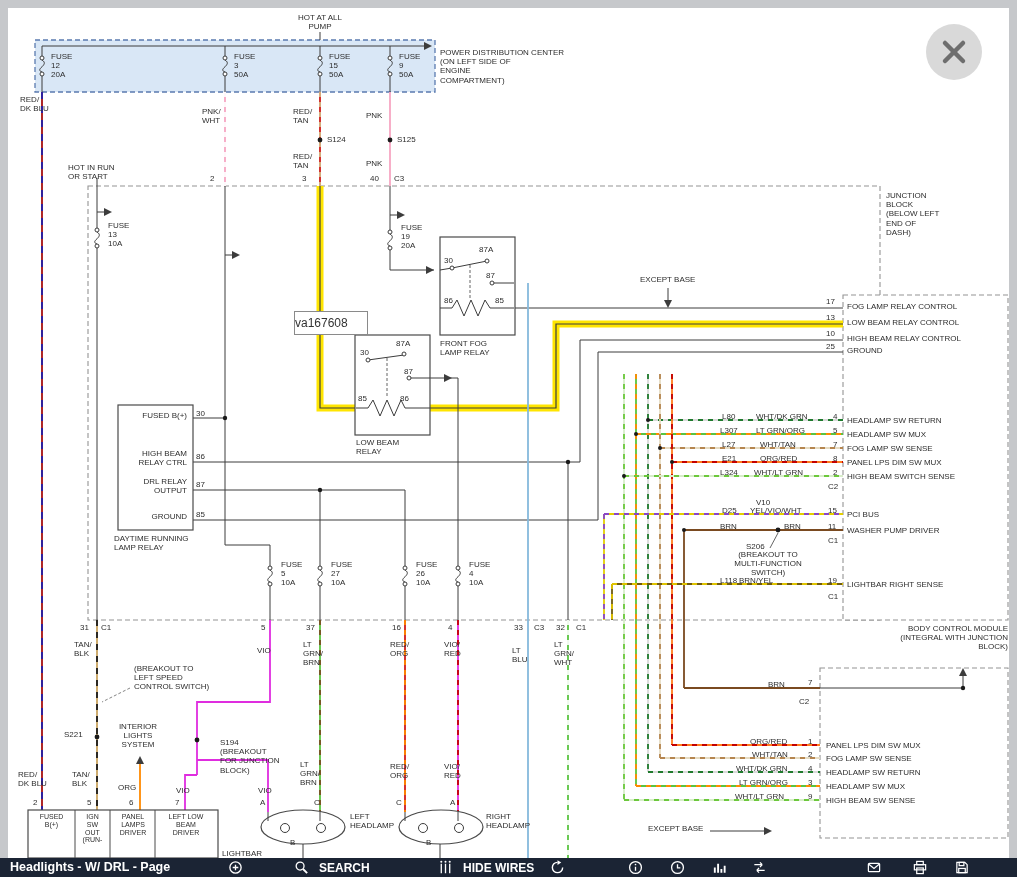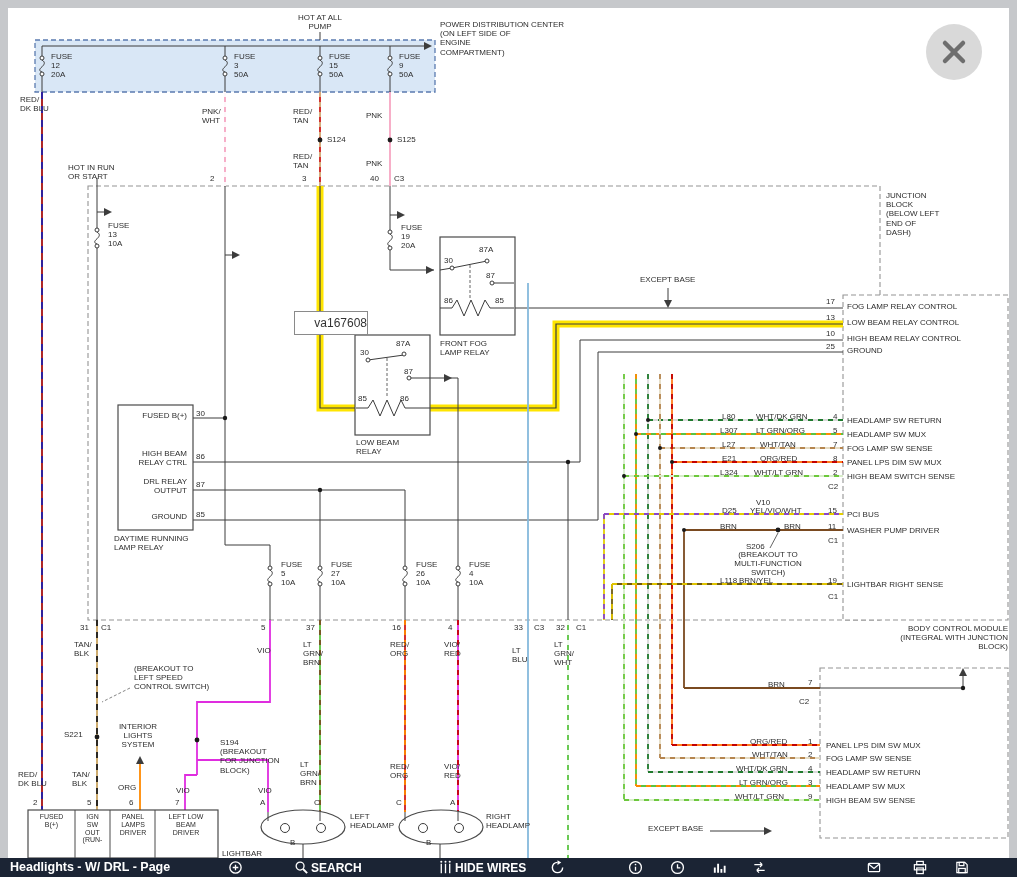--- a/index.html
+++ b/index.html
@@ -4,25 +4,25 @@
 <style>
   html,body{margin:0;padding:0}
   body{width:1017px;height:877px;position:relative;background:#c6c8cb;font-family:"Liberation Sans",sans-serif;overflow:hidden}
   .paper{position:absolute;left:8px;top:8px;width:1001px;height:850px;background:#ffffff;z-index:1}
   #wires{position:absolute;left:0;top:0;z-index:2}
   .L{position:absolute;font-size:8px;line-height:1.15;color:#2d2d2d;white-space:pre-line;z-index:3}
   .c{text-align:center}
   .r{text-align:right}
   .s7{font-size:7px;line-height:1.12}
   .wm{position:absolute;left:294px;top:311px;width:72px;height:22px;background:#fff;border:1px solid #8a8a8a;
-      font-size:12px;color:#333;text-align:right;line-height:22px;z-index:4}
+      font-size:12px;color:#333;text-align:left;line-height:22px;z-index:4}
   .close-btn{position:absolute;left:926px;top:24px;width:56px;height:56px;border-radius:50%;background:#d9d9d9;z-index:6;cursor:pointer;border:none;padding:0}
   .toolbar{position:absolute;left:0;top:858px;width:1017px;height:19px;background:#1b2434;z-index:7;color:#fff}
   .tb-title{position:absolute;left:10px;top:2px;font-size:12.5px;font-weight:bold;white-space:nowrap}
-  .tb-btn{position:absolute;top:0;height:19px;display:flex;align-items:center;gap:2px;background:none;border:none;
+  .tb-btn{position:absolute;top:0;height:19px;display:flex;align-items:center;gap:10px;background:none;border:none;
           color:#fff;font-family:inherit;font-size:12px;font-weight:bold;padding:0;cursor:pointer}
   .tb-btn svg{flex:0 0 auto}
   svg{display:block}
 </style>
 </head>
 <body>
 
 <div class="paper"></div>
 
 <svg id="wires" width="1017" height="877" viewBox="0 0 1017 877">
@@ -198,21 +198,21 @@
   <g fill="none" stroke="#3c3c3c" stroke-width="1">
     <circle cx="285" cy="828" r="4.5"></circle>
       <circle cx="321" cy="828" r="4.5"></circle>
     <circle cx="423" cy="828" r="4.5"></circle>
       <circle cx="459" cy="828" r="4.5"></circle>
   </g>
 </svg>
 
 <div class="L c" style="left:283px;top:13px;width:74px">HOT AT ALL
 PUMP</div>
-<div class="L" style="left:440px;top:20px">POWER DISTRIBUTION CENTER
+<div class="L" style="left:440px;top:48px">POWER DISTRIBUTION CENTER
 (ON LEFT SIDE OF
 ENGINE
 COMPARTMENT)</div>
 <div class="L" style="left:51px;top:52px">FUSE
 12
 20A</div>
 <div class="L" style="left:234px;top:52px">FUSE
 3
 50A</div>
 <div class="L" style="left:329px;top:52px">FUSE

